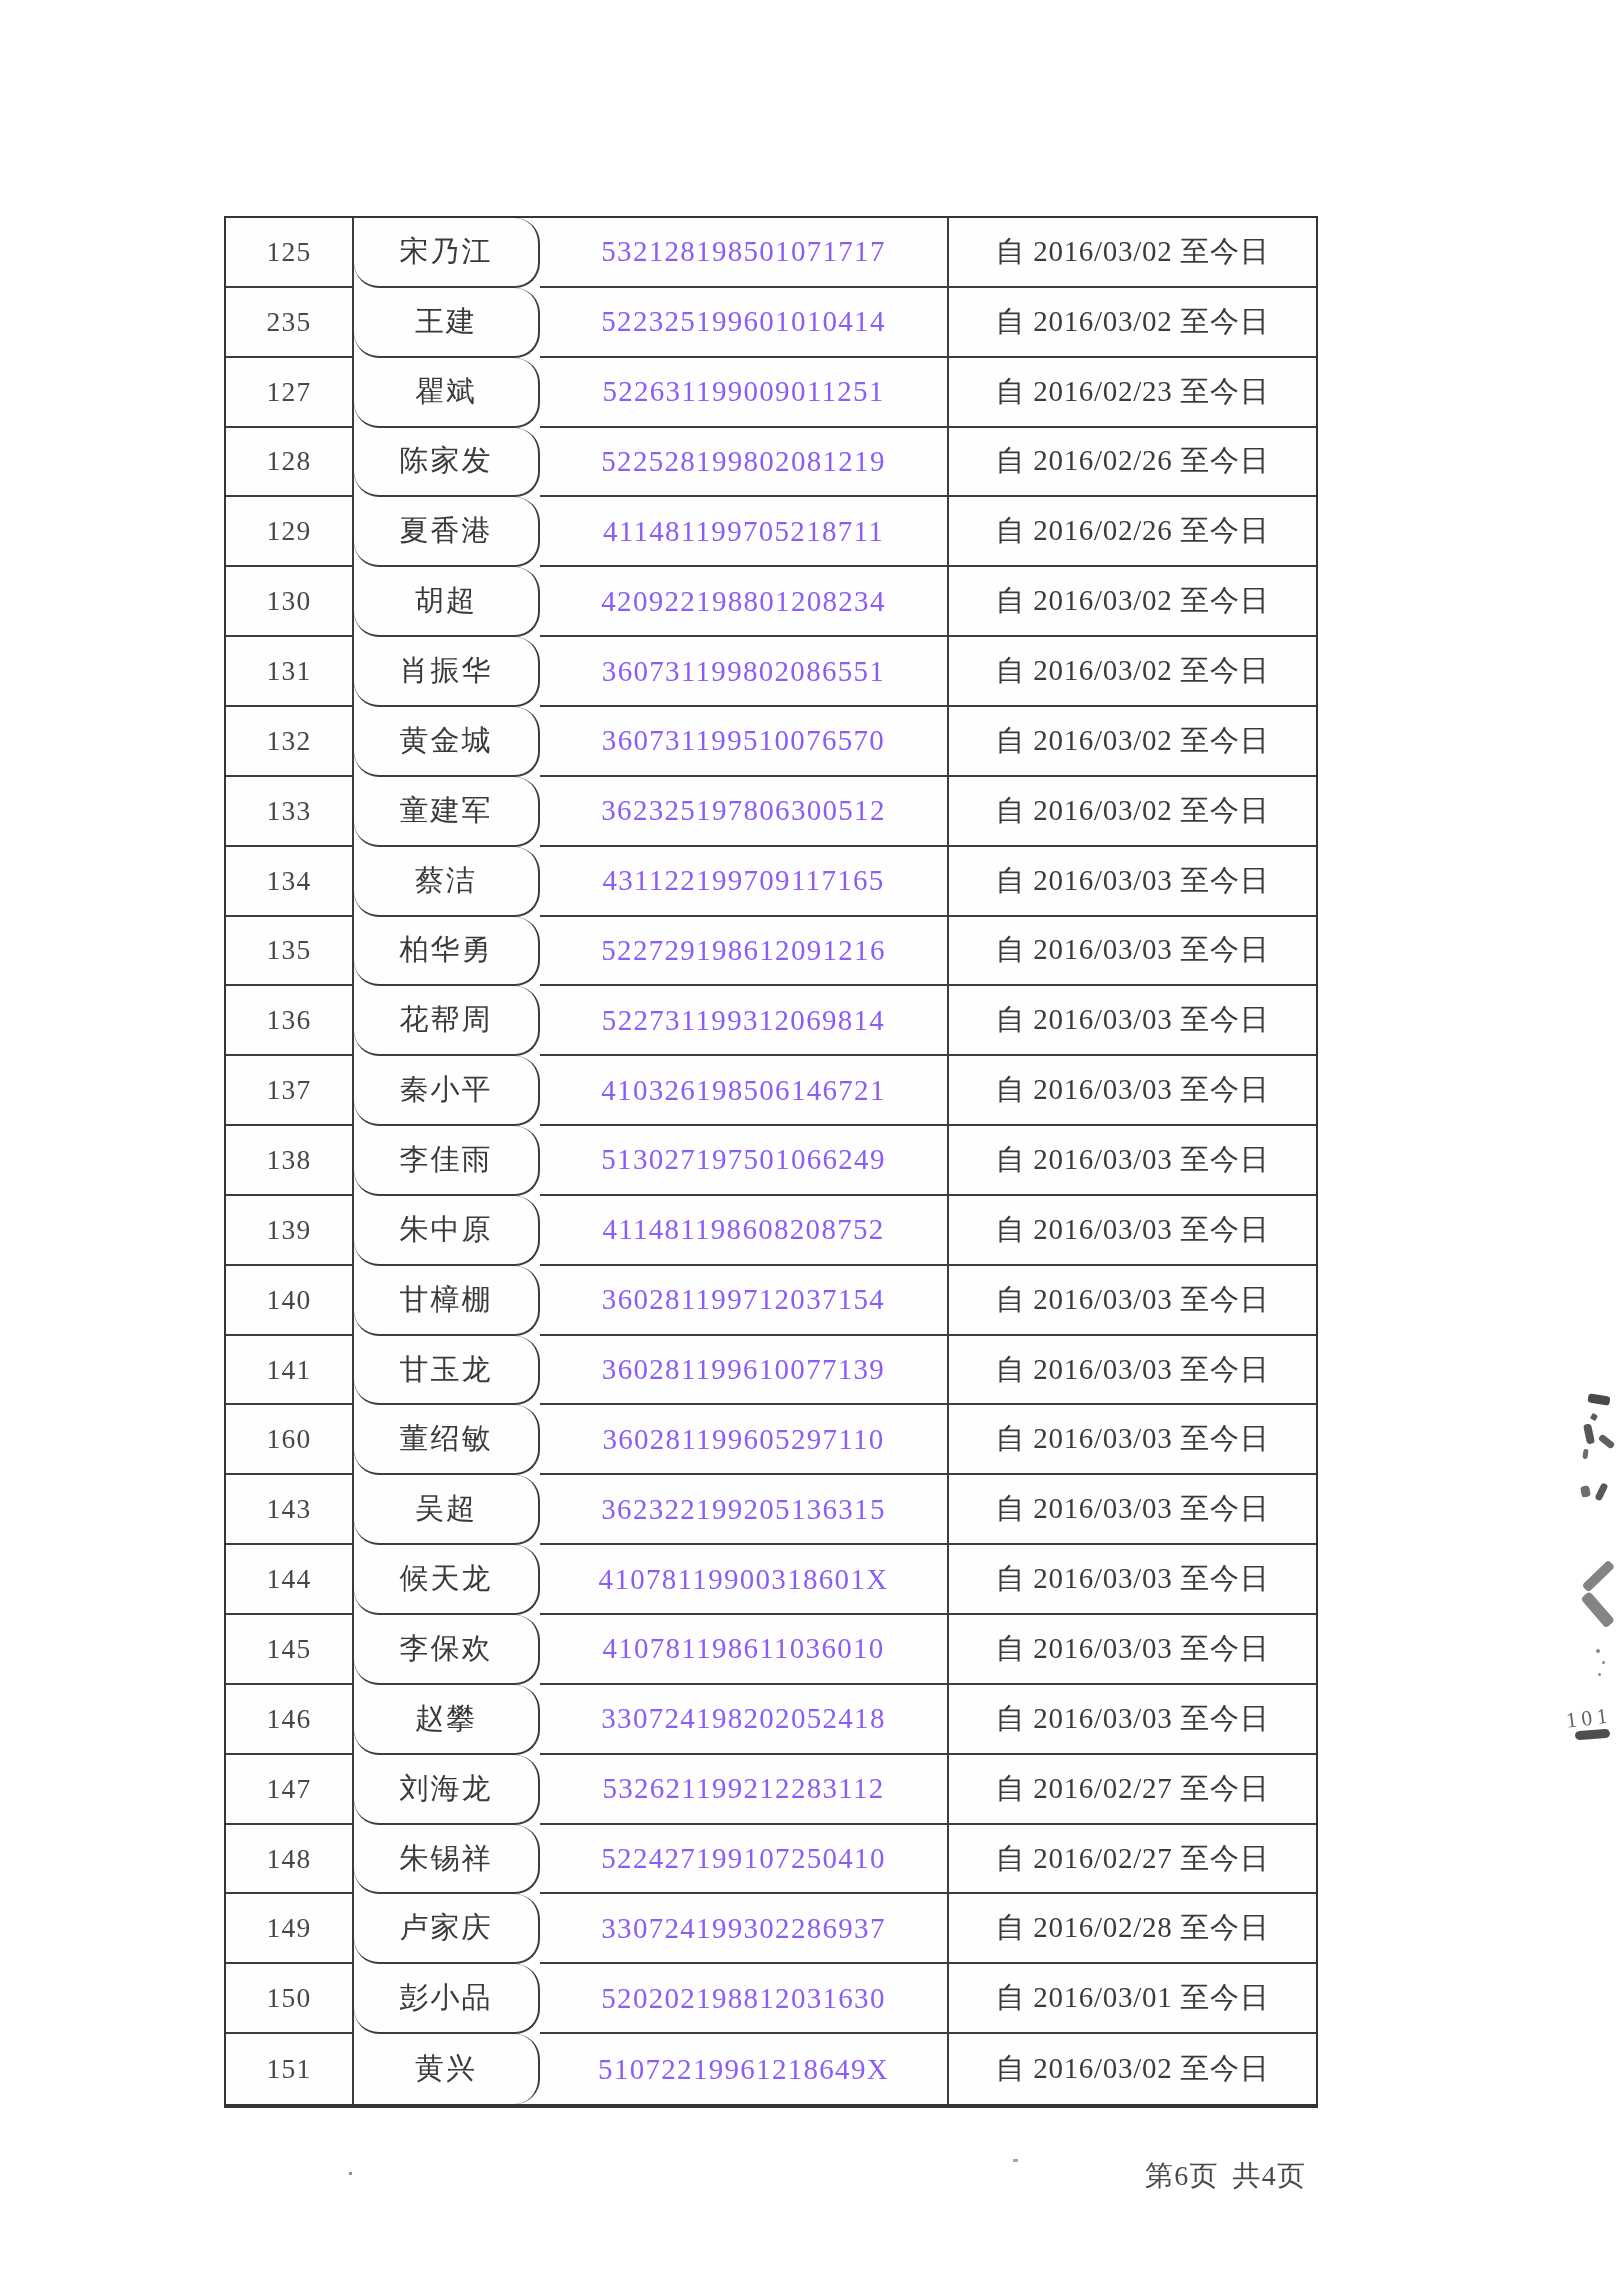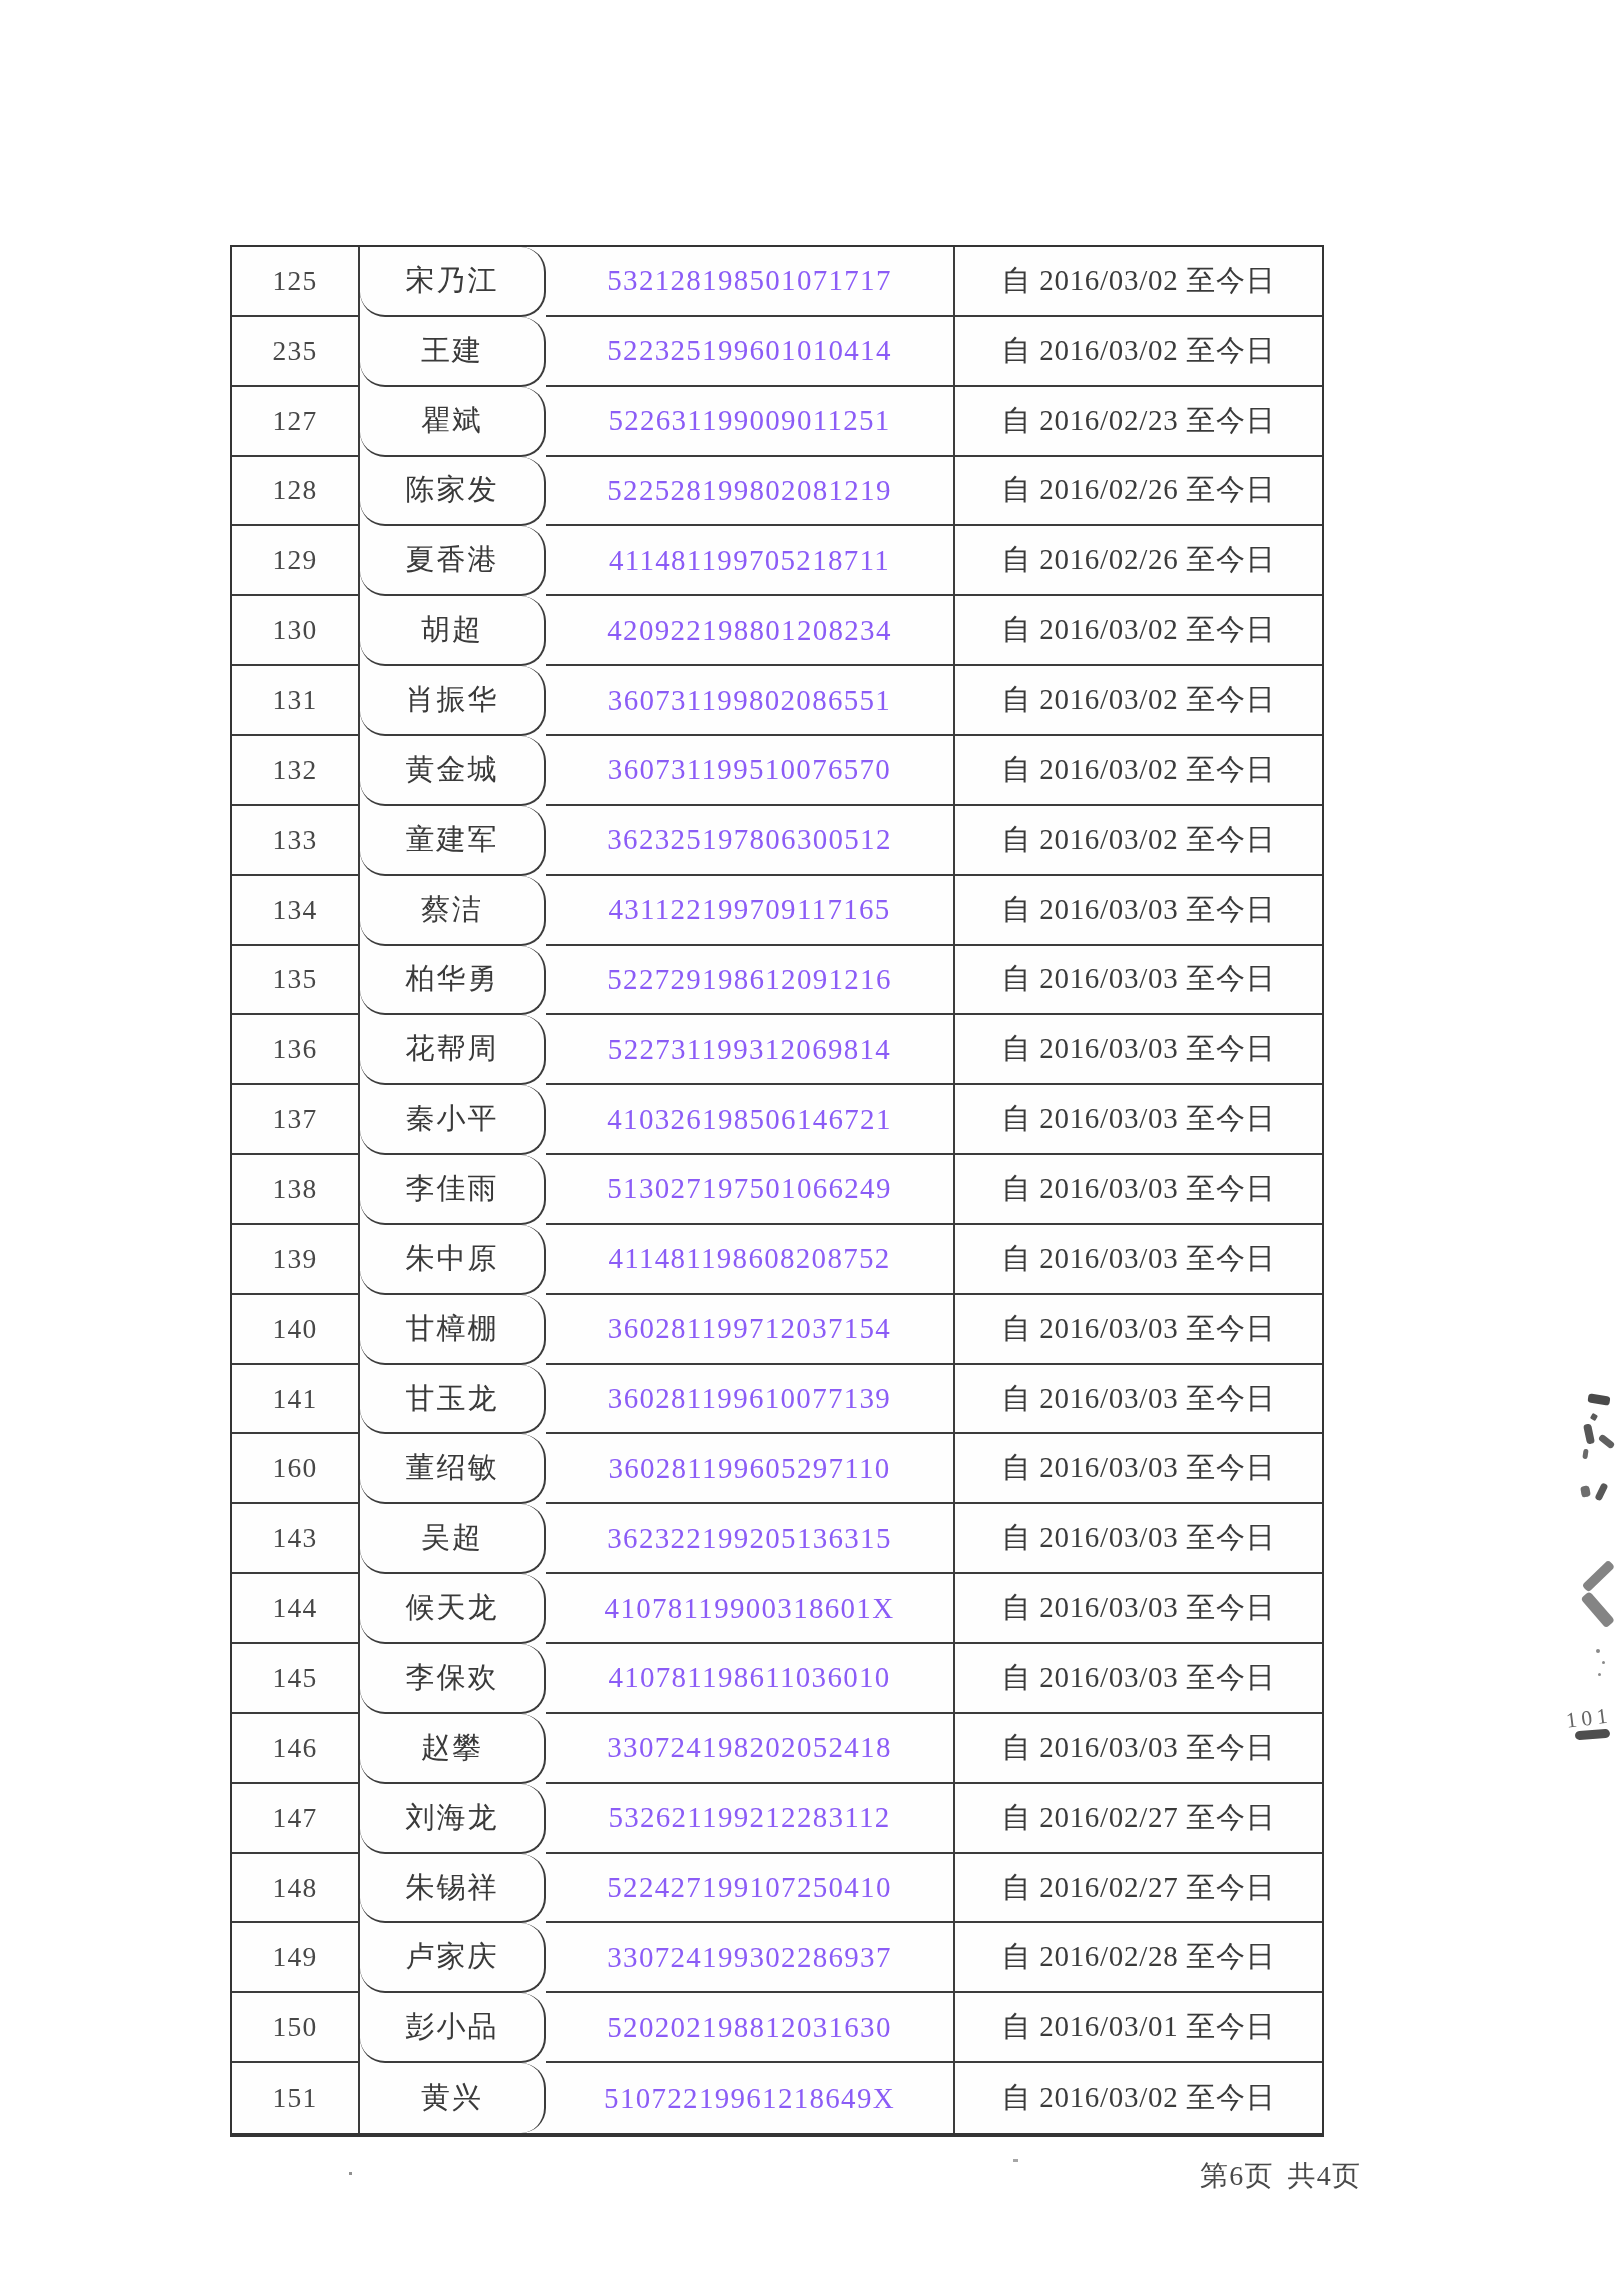--- a/index.html
+++ b/index.html
@@ -7,49 +7,48 @@
     width:1623px;height:2295px;
     background:#ffffff;
     position:relative;
     font-family:"Liberation Serif","DejaVu Serif",serif;
     color:#3e3e3e;
     overflow:hidden;
   }
   
   .record-table{
     position:absolute;
-    left:230px;top:216px;
+    left:224px;top:216px;
     width:1090px;height:1886px;
     border:2.6px solid #343434;
     border-bottom-width:4.6px;
     display:grid;
     grid-template-columns:128px 186px 409px 367px;
     grid-template-rows:repeat(27,1fr);
     background:#fefefe;
     box-sizing:content-box;
-    margin-top:29px;
   }
   .row{display:contents;}
   .cell{
     border-right:2px solid #3c3c3c;
     border-bottom:2px solid #3c3c3c;
     display:flex;align-items:center;justify-content:center;
     white-space:nowrap;
     overflow:visible;
   }
   .cell:nth-child(4){border-right:none;}
   .row:last-child .cell{border-bottom:none;text-align:right;}
   .c-no{font-size:27.5px;letter-spacing:1.3px;color:#474747;}
   .c-name{font-size:29px;letter-spacing:2px;color:#3a3a3a;border-radius:25px;}
   .c-id{font-size:29px;letter-spacing:1.3px;color:#8b5cf6;}
   .c-period{font-size:29px;letter-spacing:0.7px;color:#3a3a3a;}
   
   .page-footer{
     position:absolute;
-    left:1200px;top:2157px;
+    left:1145px;top:2157px;
     width:190px;height:33px;
     font-size:28px;color:#4a4a4a;
     letter-spacing:1.3px;word-spacing:5.2px;
     white-space:nowrap;
   }
   
   .artifact{position:absolute;}
   .mark{border-radius:3.3px;}
   .a1{left:1588px;top:1395px;width:22px;height:8.5px;background:#4a4a4a;transform:rotate(9deg);}
   .a2{left:1591px;top:1414px;width:5.9px;height:5.9px;background:#5a5a5a;transform:rotate(30deg);border-radius:1.3px;}

